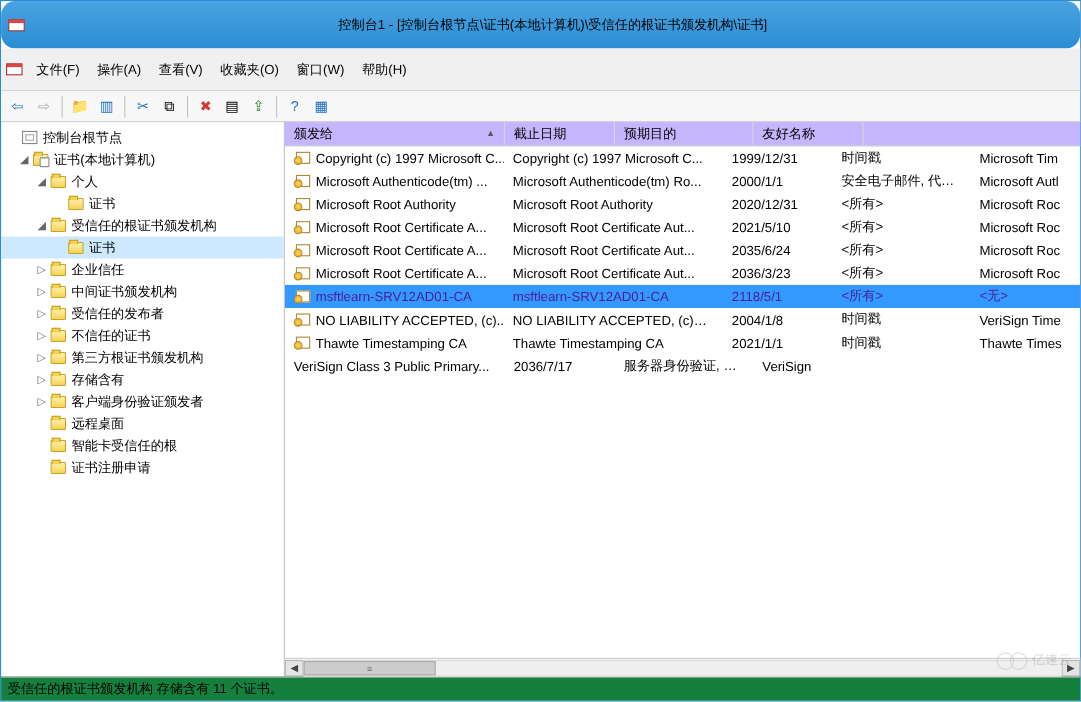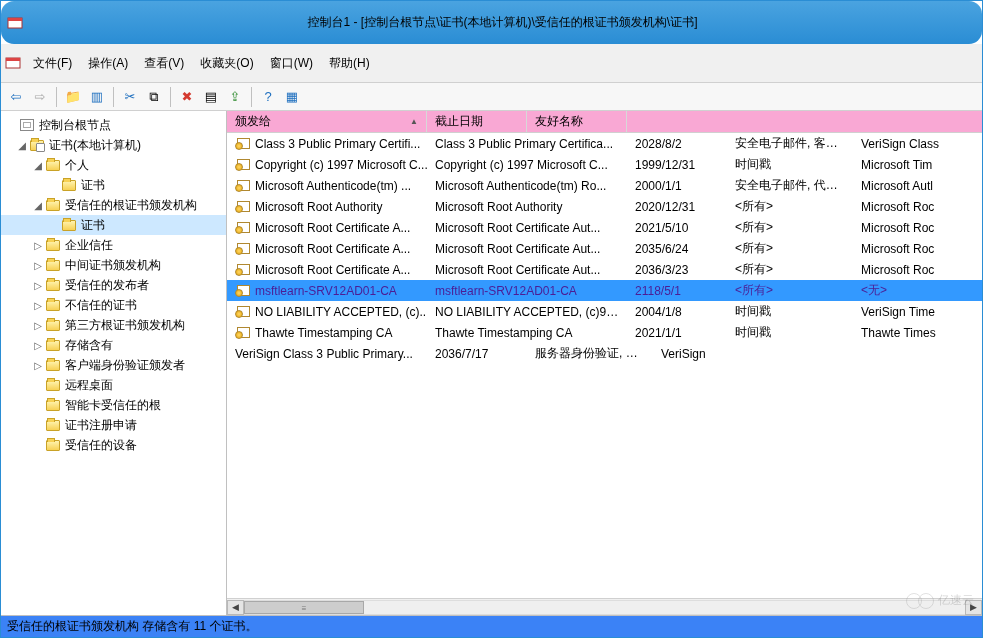--- a/index.html
+++ b/index.html
@@ -14,49 +14,49 @@
 .menubar { height: 39px; background: #f0f0f0; border-bottom: 1px solid #d0d0d0; display: flex; align-items: center; padding: 0 4px; }
 .menubar .mi { padding: 2px 8px; cursor: default; }
 .menubar .app-icon { width: 16px; height: 16px; margin-right: 4px; }
 
 .toolbar { height: 28px; background: #f7f7f7; border-bottom: 1px solid #d0d0d0; display: flex; align-items: center; padding: 0 4px; gap: 2px; }
 .toolbar .tb { width: 22px; height: 22px; display: flex; align-items: center; justify-content: center; border: 1px solid transparent; }
 .toolbar .sep { width: 1px; height: 20px; background: #c0c0c0; margin: 0 3px; }
 
 .body { flex: 1; display: flex; min-height: 0; }
 
-.tree { width: 226px; border-right: 1px solid #c0c0c0; overflow: auto; padding: 4px 0; }
+.tree { width: 258px; border-right: 1px solid #c0c0c0; overflow: auto; padding: 4px 0; }
 .tree-row { display: flex; align-items: center; height: 20px; white-space: nowrap; padding-right: 6px; }
 .tree-row.sel { background: #cde8ff; }
 .twisty { width: 14px; text-align: center; color: #666; font-size: 10px; cursor: default; }
 .tree-icon { width: 16px; height: 14px; margin-right: 4px; display: inline-flex; align-items: center; justify-content: center; }
 .folder { width: 14px; height: 11px; background: linear-gradient(#fff3b0,#f7d154); border: 1px solid #c9a227; border-radius: 1px; position: relative; }
 .folder::before { content: ""; position: absolute; top: -3px; left: 0; width: 6px; height: 3px; background: #f7d154; border: 1px solid #c9a227; border-bottom: none; }
 .folder.cert::after { content: ""; position: absolute; right: -2px; bottom: -2px; width: 7px; height: 7px; background: #fff; border: 1px solid #888; border-radius: 1px; }
 .console-root { width: 14px; height: 12px; background: #fff; border: 1px solid #888; position: relative; }
 .console-root::after { content: ""; position: absolute; inset: 2px; border: 1px solid #aaa; }
 
 .list-wrap { flex: 1; display: flex; flex-direction: column; min-width: 0; }
-.list-header { height: 22px; background: #f9a8d4; border-bottom: 1px solid #d0d0d0; display: flex; align-items: flex-start; }
+.list-header { height: 22px; background: #c4b5fd; border-bottom: 1px solid #d0d0d0; display: flex; align-items: flex-start; }
 .list-header .col { padding: 0 8px; border-right: 1px solid #d8d8d8; height: 100%; display: flex; align-items: center; white-space: nowrap; overflow: hidden; }
 .list-header .sort { margin-left: auto; font-size: 8px; color: #555; }
 .list-body { flex: 1; overflow: auto; }
 .row { display: flex; align-items: center; height: 21px; }
 .row.sel { background: #3399ff; color: #4c1d95; }
 .row .cell { padding: 0 8px; white-space: nowrap; overflow: hidden; text-overflow: ellipsis; }
 .row .cert-ico { width: 16px; height: 14px; margin-right: 4px; display: inline-flex; align-items: center; justify-content: center; flex-shrink: 0; }
 .cert-badge { width: 13px; height: 11px; background: #fff; border: 1px solid #b08830; position: relative; }
 .cert-badge::after { content: ""; position: absolute; left: -3px; bottom: -2px; width: 6px; height: 6px; border-radius: 50%; background: radial-gradient(#ffd76a,#e6a400); border: 1px solid #b08830; }
 
 .hscroll { height: 17px; background: #f0f0f0; border-top: 1px solid #d0d0d0; display: flex; align-items: center; }
 .hscroll .arrow { width: 17px; height: 15px; background: #e4e4e4; border: 1px solid #b8b8b8; display: flex; align-items: center; justify-content: center; font-size: 9px; color: #444; }
 .hscroll .track { flex: 1; height: 15px; background: #efefef; border-top: 1px solid #ddd; border-bottom: 1px solid #ddd; position: relative; }
 .hscroll .thumb { position: absolute; left: 0; top: 0; height: 13px; width: 120px; background: #cdcdcd; border: 1px solid #a8a8a8; }
 
-.status { height: 22px; border-top: 1px solid #c0c0c0; display: flex; align-items: center; padding: 0 6px; background: #3b82f6; }
+.status { height: 22px; border-top: 1px solid #c0c0c0; display: flex; align-items: center; padding: 0 6px; background: #15803d; }
 
 .watermark { position: absolute; right: 8px; bottom: 28px; opacity: 0.25; font-size: 14px; display: flex; align-items: center; gap: 4px; color: #666; pointer-events: none; }
 .watermark .circ { width: 16px; height: 16px; border: 1px solid #888; border-radius: 50%; }
 
 
 .c0 { width: 200px; display:flex; align-items:center; }
 .c1 { width: 200px; }
 .c2 { width: 100px; }
 .c3 { width: 126px; }
 .c4 { width: 100px; }
@@ -245,51 +245,33 @@
           </span>
         <span>智能卡受信任的根</span>
       </div>
       <div class="tree-row" style="padding-left:30px">
         <span class="twisty"></span>
         <span class="tree-icon">
             <span class="folder"></span>
           </span>
         <span>证书注册申请</span>
       </div>
-      <div class="tree-row" style="padding-left:30px">
-        <span class="twisty"></span>
-        <span class="tree-icon">
-            <span class="folder"></span>
-          </span>
-        <span>受信任的设备</span>
-      </div>
     </div>
 
     <div class="list-wrap">
       <div class="list-header">
         <div class="col c0">
           <span>颁发给</span>
           <span class="sort">▲</span>
         </div>
         <div class="col c2">截止日期</div>
+        <div class="col c3">预期目的</div>
         <div class="col c4">友好名称</div>
       </div>
       <div class="list-body" id="list-body">
-          <div class="row">
-            <div class="cell c0">
-              <span class="cert-ico">
-                <span class="cert-badge"></span>
-              </span>
-              <span>Class 3 Public Primary Certifi...</span>
-            </div>
-            <div class="cell c1">Class 3 Public Primary Certifica...</div>
-            <div class="cell c2">2028/8/2</div>
-            <div class="cell c3">安全电子邮件, 客户...</div>
-            <div class="cell c4">VeriSign Class</div>
-          </div>
           <div class="row">
             <div class="cell c0">
               <span class="cert-ico">
                 <span class="cert-badge"></span>
               </span>
               <span>Copyright (c) 1997 Microsoft C...</span>
             </div>
             <div class="cell c1">Copyright (c) 1997 Microsoft C...</div>
             <div class="cell c2">1999/12/31</div>
             <div class="cell c3">时间戳</div>

